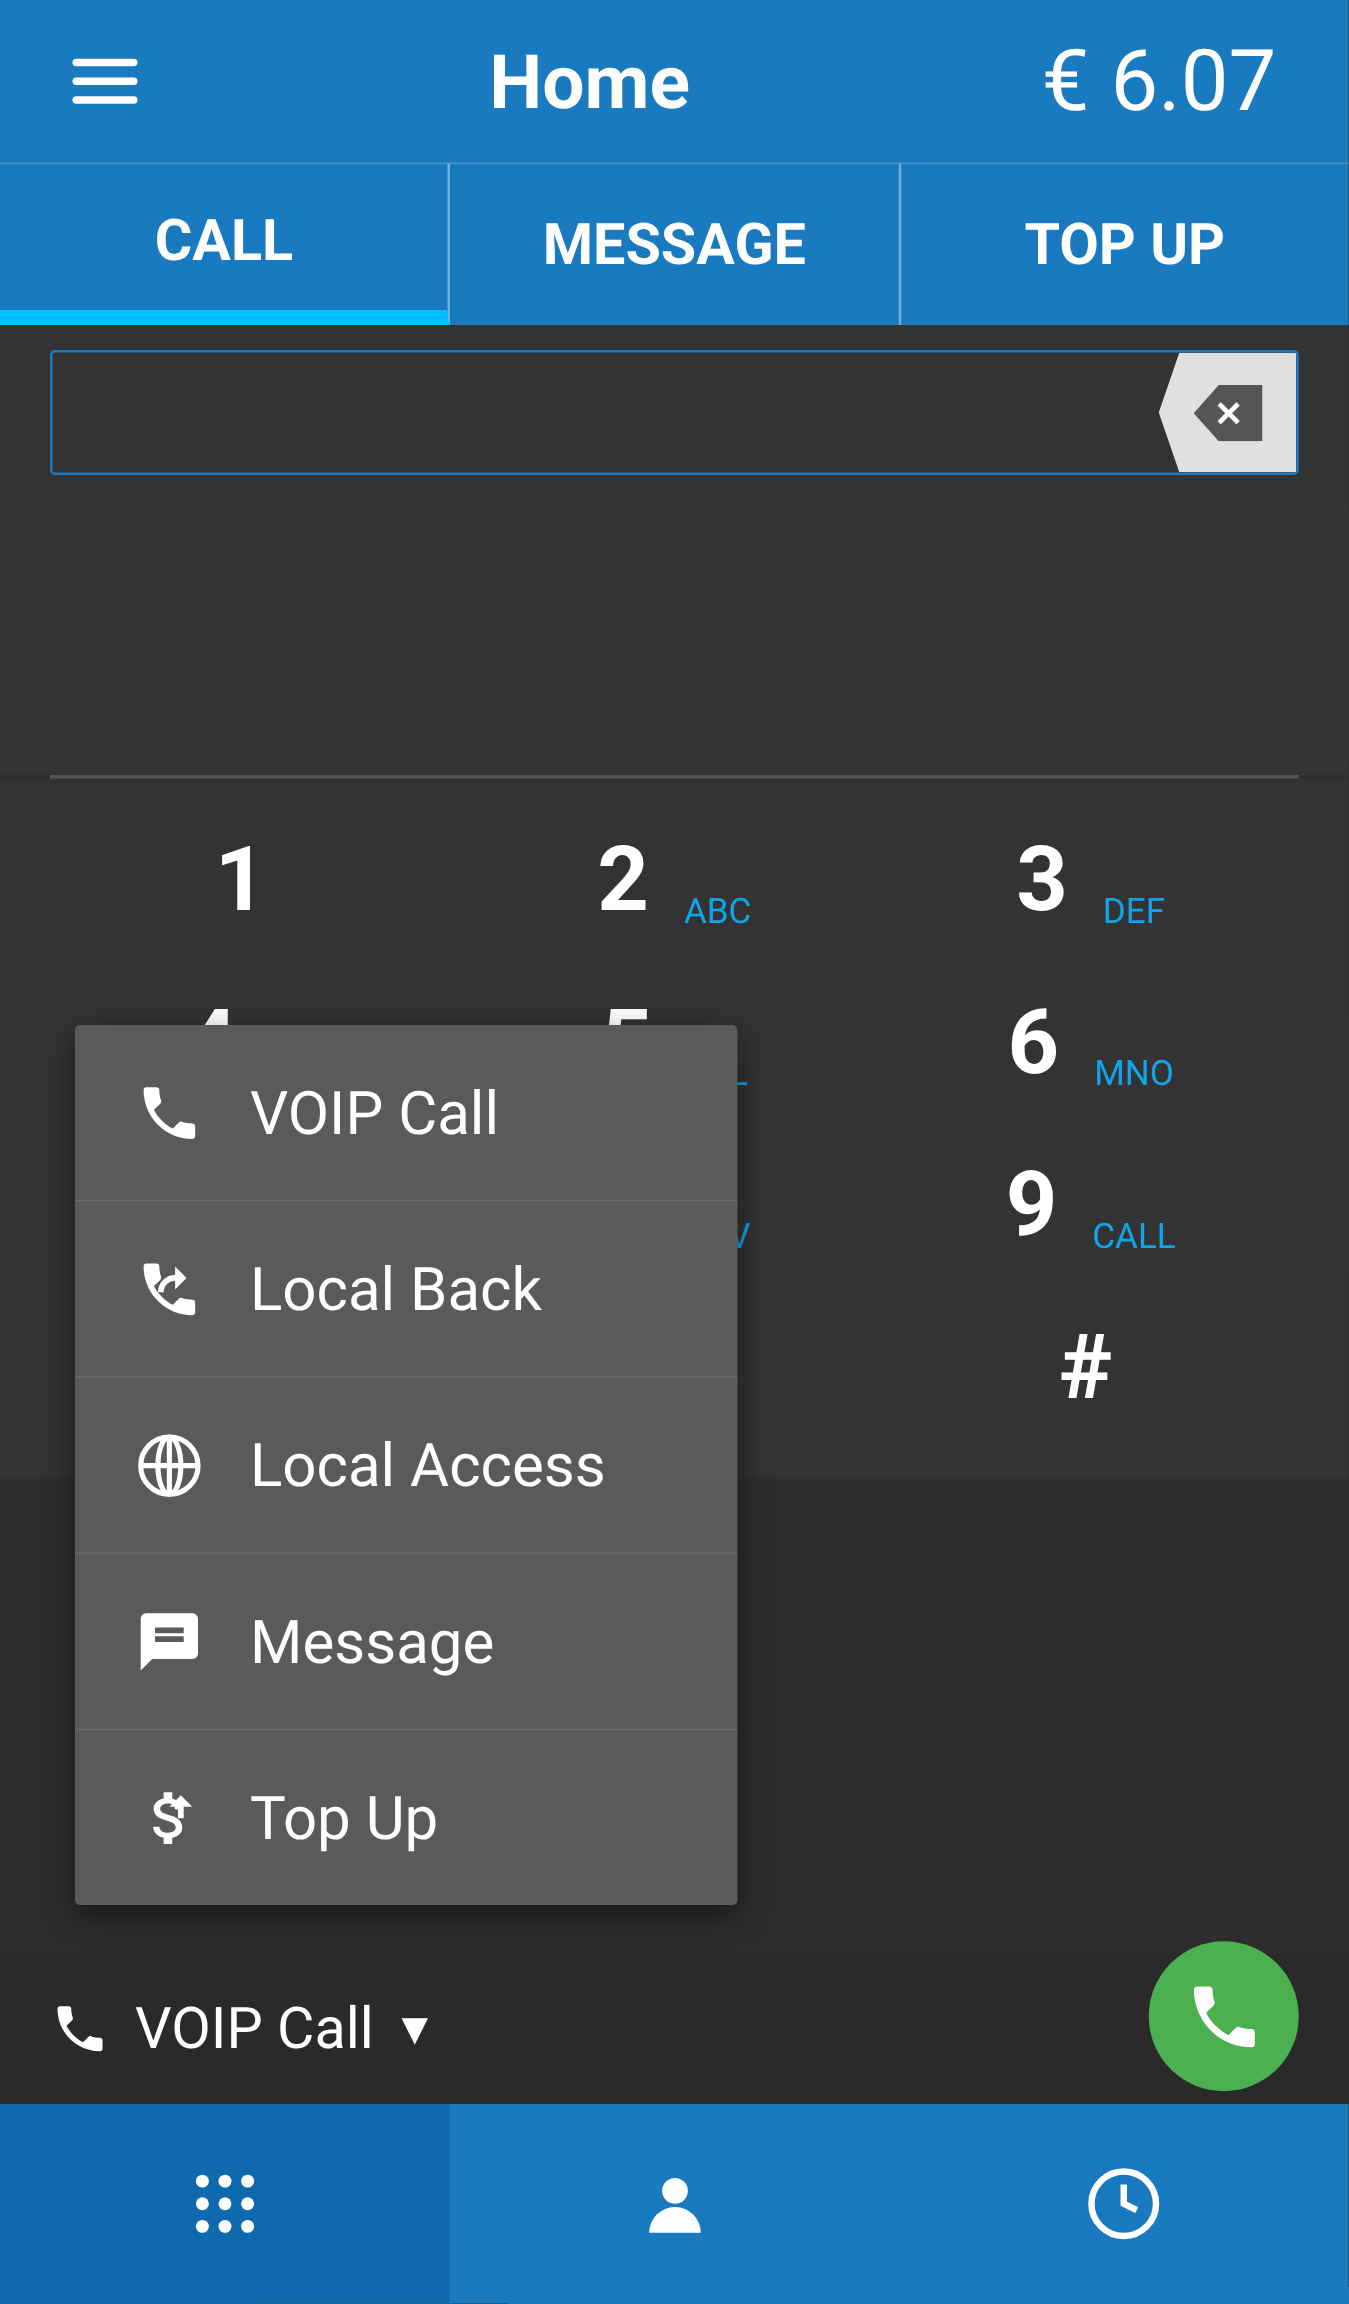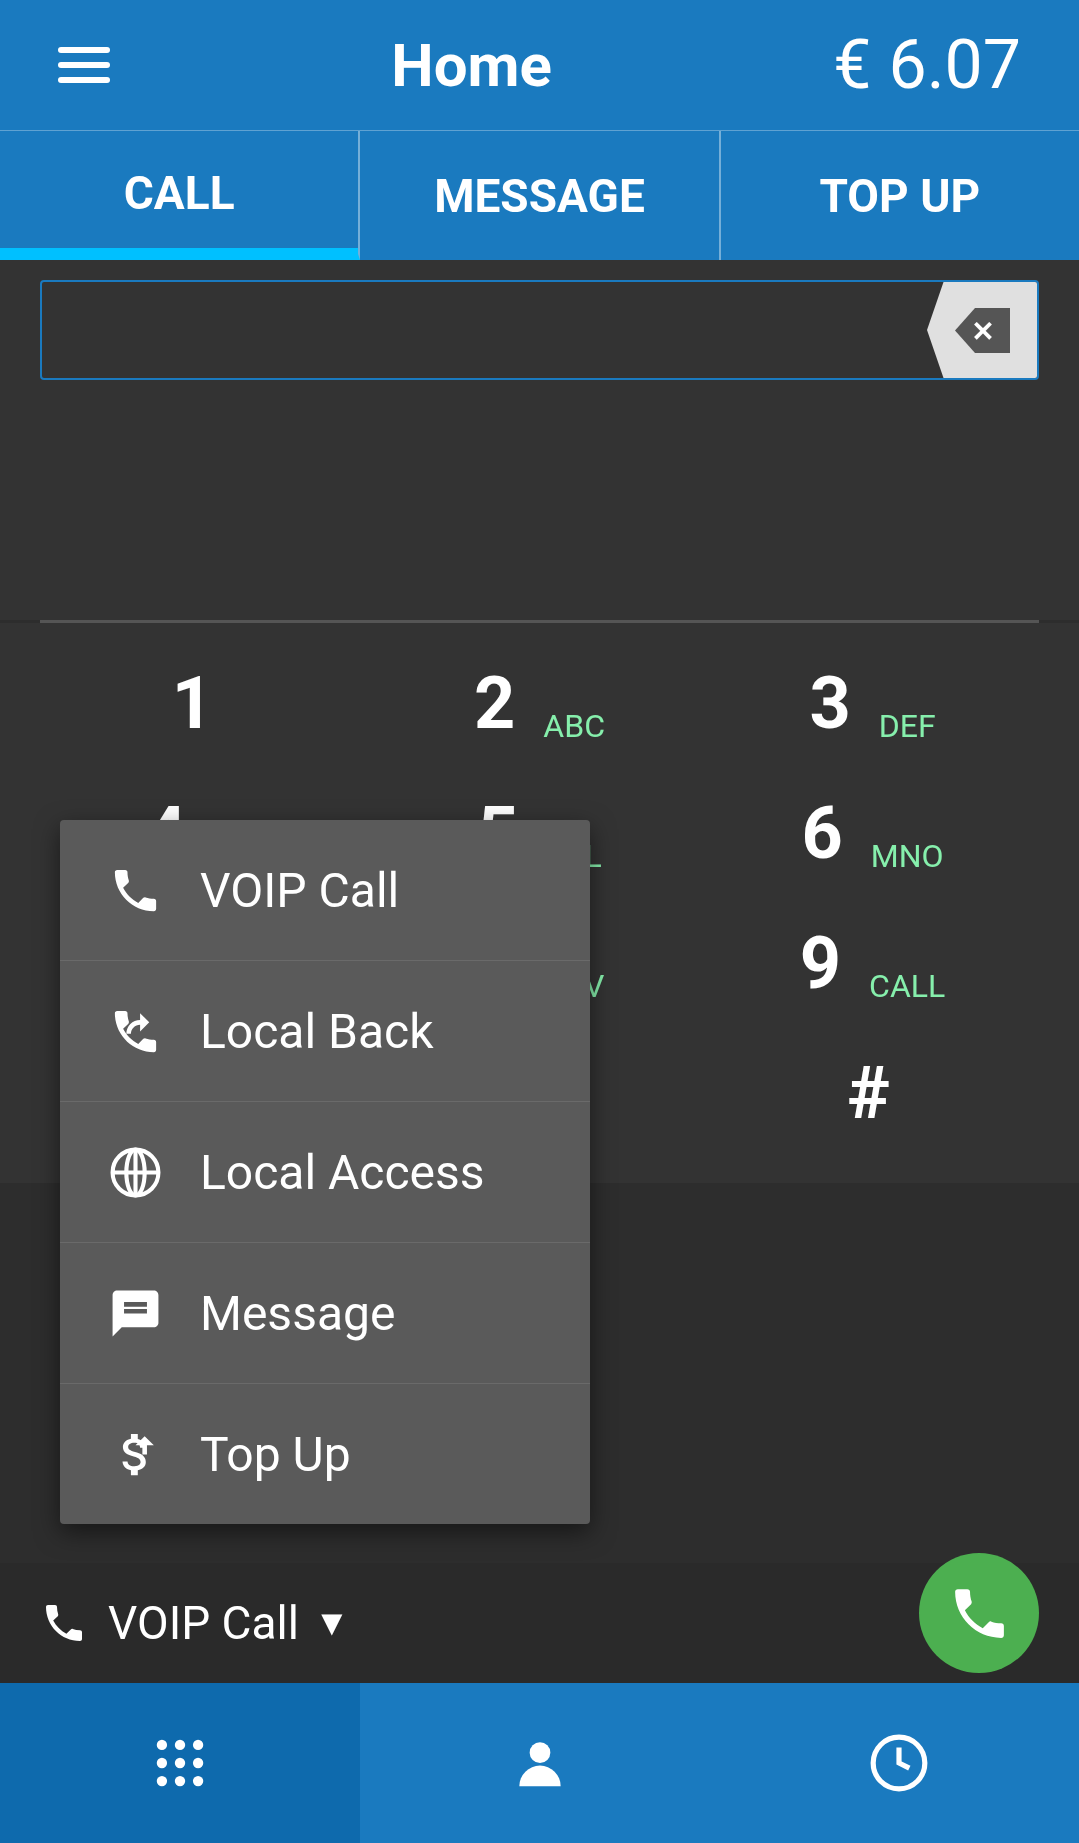--- a/index.html
+++ b/index.html
@@ -145,22 +145,22 @@
       justify-content: center;
       cursor: pointer;
       color: white;
     }
     .key-main {
       font-size: 72px;
       font-weight: bold;
       margin-right: 8px;
     }
     .key-sub {
-      font-size: 32px;
-      color: #86efac;
+      font-size: 28px;
+      color: #0ea5e9;
       align-self: flex-end;
       margin-bottom: 18px;
       margin-left: 20px;
     }
 
     
     .dropdown-menu {
       position: absolute;
       left: 60px;
       top: 820px;

